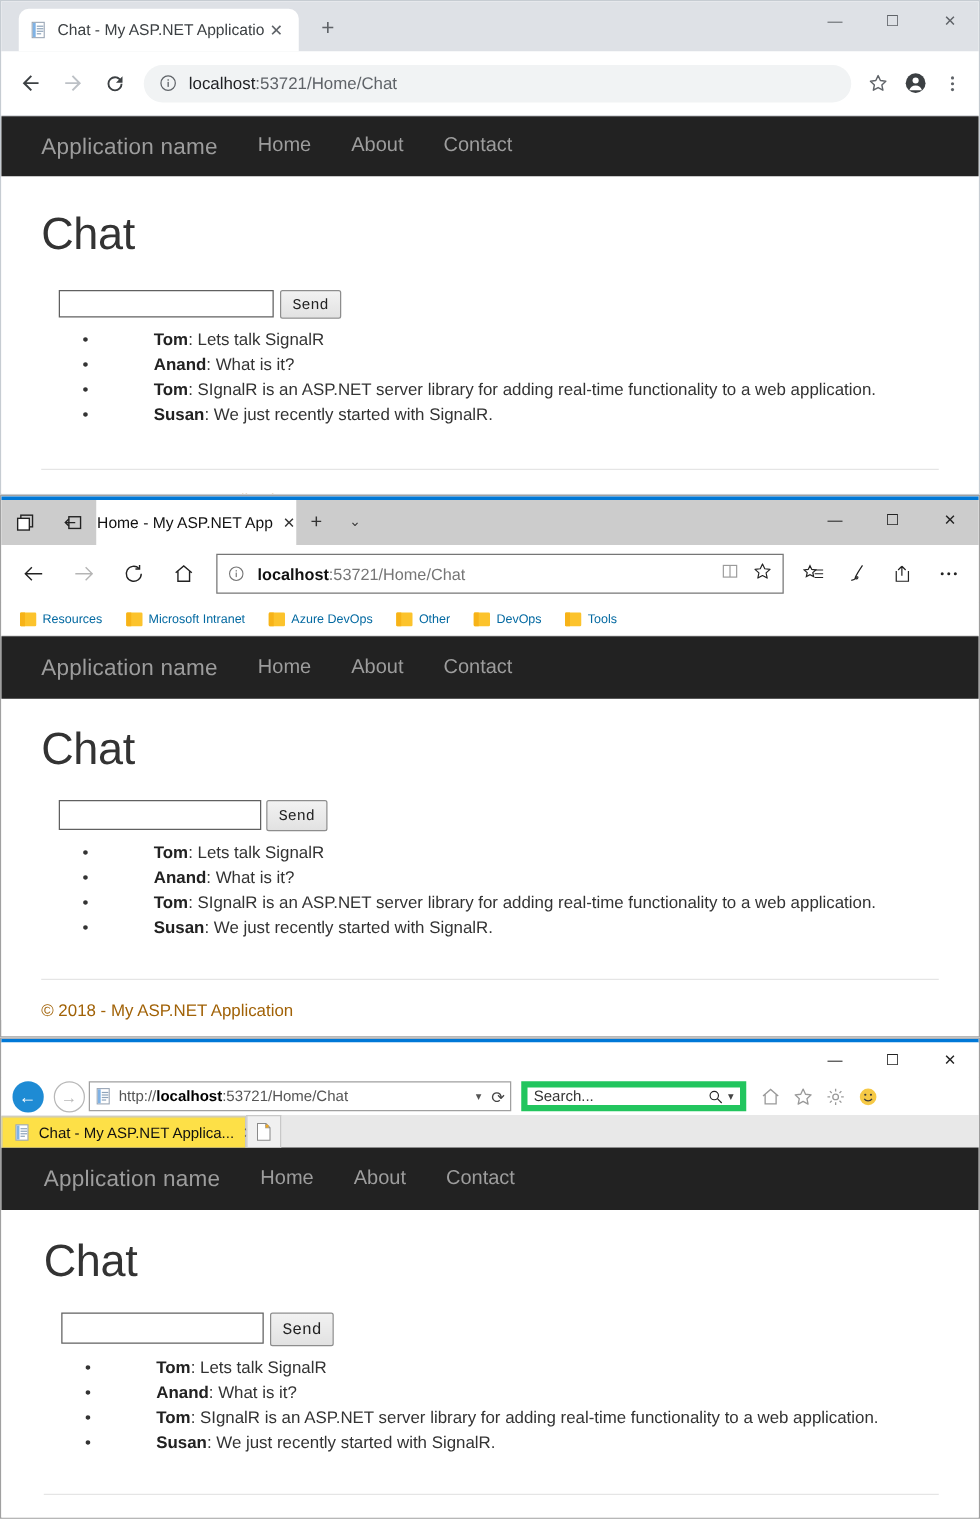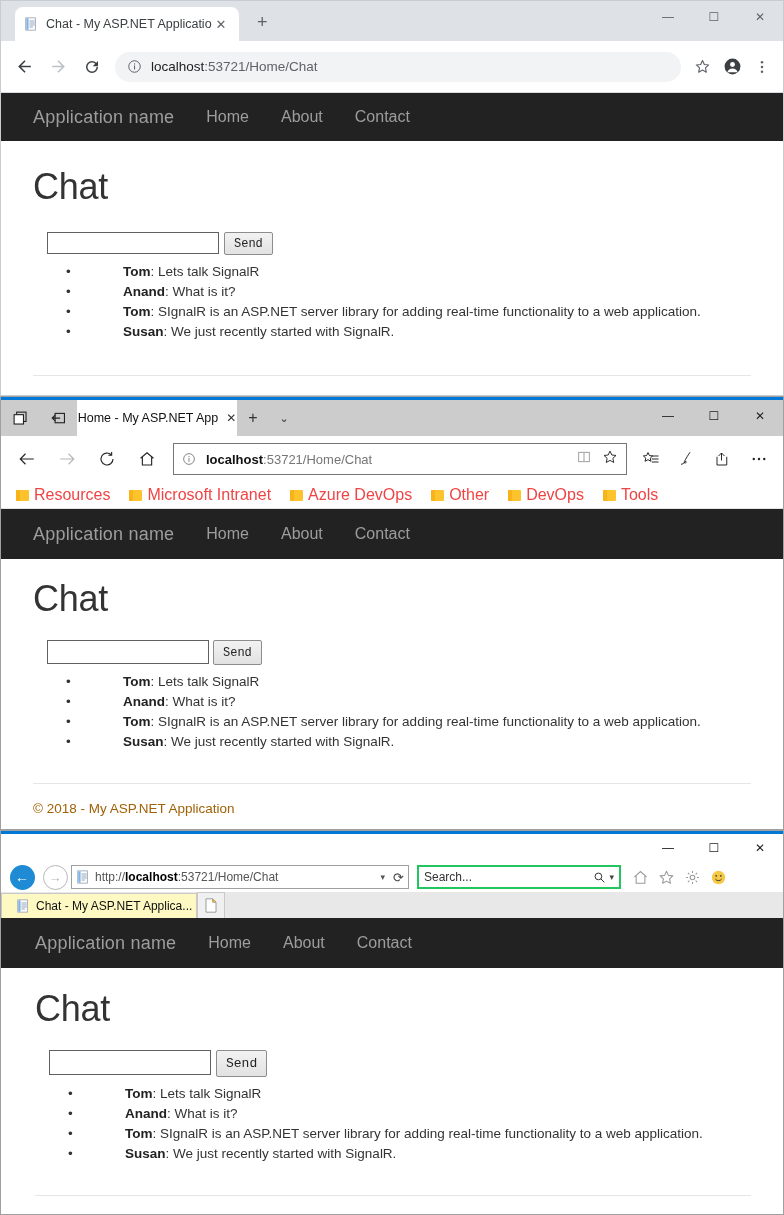--- a/index.html
+++ b/index.html
@@ -80,21 +80,21 @@
   .ed-addr{
     flex:1;height:32px;background:#fff;border:1px solid #767676;display:flex;align-items:center;
     padding:0 8px;margin:0 6px;box-sizing:border-box;
   }
   .ed-url{font-size:13px;color:#767676;margin-left:10px;flex:1;white-space:nowrap;}
   .ed-url b{color:#111;font-weight:bold;}
   .ed-ricons{display:flex;align-items:center;}
   .ed-ricons>div{width:36px;display:flex;align-items:center;justify-content:center;}
   .ed-favbar{height:26px;background:#fff;display:flex;align-items:center;padding-left:10px;border-bottom:1px solid #e4e4e4;}
   .ed-fav{display:flex;align-items:center;margin-right:14px;}
-  .ed-fav span{font-size:16px;color:#ef4444;margin-left:5px;white-space:nowrap;}
+  .ed-fav span{font-size:10px;color:#0369a1;margin-left:5px;white-space:nowrap;}
   .folder{width:13px;height:11px;background:#fcc32c;border-radius:1px;position:relative;flex:none;}
   .folder:after{content:"";position:absolute;left:0;top:0;width:4px;height:11px;background:#f7b318;border-radius:1px 0 0 1px;}
 
   
   #ie-window{top:830px;height:385px;border:1px solid #a0a0a0;box-sizing:border-box;}
   .ie-topline{height:3px;background:#0078d7;}
   .ie-titlerow{height:28px;background:#fff;position:relative;}
   .ie-wc{position:absolute;right:0;top:0;display:flex;}
   .ie-wc div{width:46px;height:28px;display:flex;align-items:center;justify-content:center;color:#222;font-size:12px;}
   .ie-navrow{height:30px;background:#fff;display:flex;align-items:center;padding:0 4px;box-sizing:border-box;}
@@ -102,28 +102,28 @@
   .ie-back .circ{width:25px;height:25px;border-radius:50%;background:#1e8bd4;display:flex;align-items:center;justify-content:center;color:#fff;font-size:14px;}
   .ie-fwd{width:32px;height:26px;display:flex;align-items:center;justify-content:center;}
   .ie-fwd .circ{width:23px;height:23px;border-radius:50%;border:1px solid #b8b8b8;display:flex;align-items:center;justify-content:center;color:#b8b8b8;font-size:13px;}
   .ie-addr{
     width:338px;height:24px;border:1px solid #a0a0a0;background:#fff;display:flex;align-items:center;
     padding:0 4px;box-sizing:border-box;
   }
   .ie-url{font-size:12px;color:#555;flex:1;margin-left:5px;white-space:nowrap;}
   .ie-url b{color:#000;font-weight:bold;}
   .ie-search{
-    width:204px;height:24px;border:2px solid #22c55e;background:#fff;display:flex;align-items:center;
+    width:180px;height:24px;border:5px solid #22c55e;background:#fff;display:flex;align-items:center;
     padding:0 5px;margin-left:8px;box-sizing:border-box;
   }
   .ie-search .ph{font-size:12px;color:#333;flex:1;}
   .ie-ricons{display:flex;align-items:center;margin-left:6px;}
   .ie-ricons>div{width:26px;display:flex;align-items:center;justify-content:center;}
   .ie-tabrow{height:26px;background:#e8e8e8;display:flex;align-items:flex-end;}
-  .ie-tab{height:25px;background:#fef9c3;border:1px solid #c8c8c8;border-bottom:none;display:flex;align-items:center;padding:0 14px;box-sizing:border-box;}
+  .ie-tab{height:25px;background:#fde047;border:1px solid #c8c8c8;border-bottom:none;display:flex;align-items:center;padding:0 9px;box-sizing:border-box;}
   .ie-tab-title{font-size:12px;color:#111;margin-left:6px;white-space:nowrap;}
   .ie-tab-close{margin-left:7px;font-size:12px;color:#666;}
   .ie-newtab{width:26px;height:25px;background:#f0f0f0;border:1px solid #c8c8c8;border-bottom:none;display:flex;align-items:center;justify-content:center;}
 
   .fav{width:14px;height:16px;flex:none;}
 </style>
 </head>
 <body>
 
 <div class="win" id="chrome-window">

